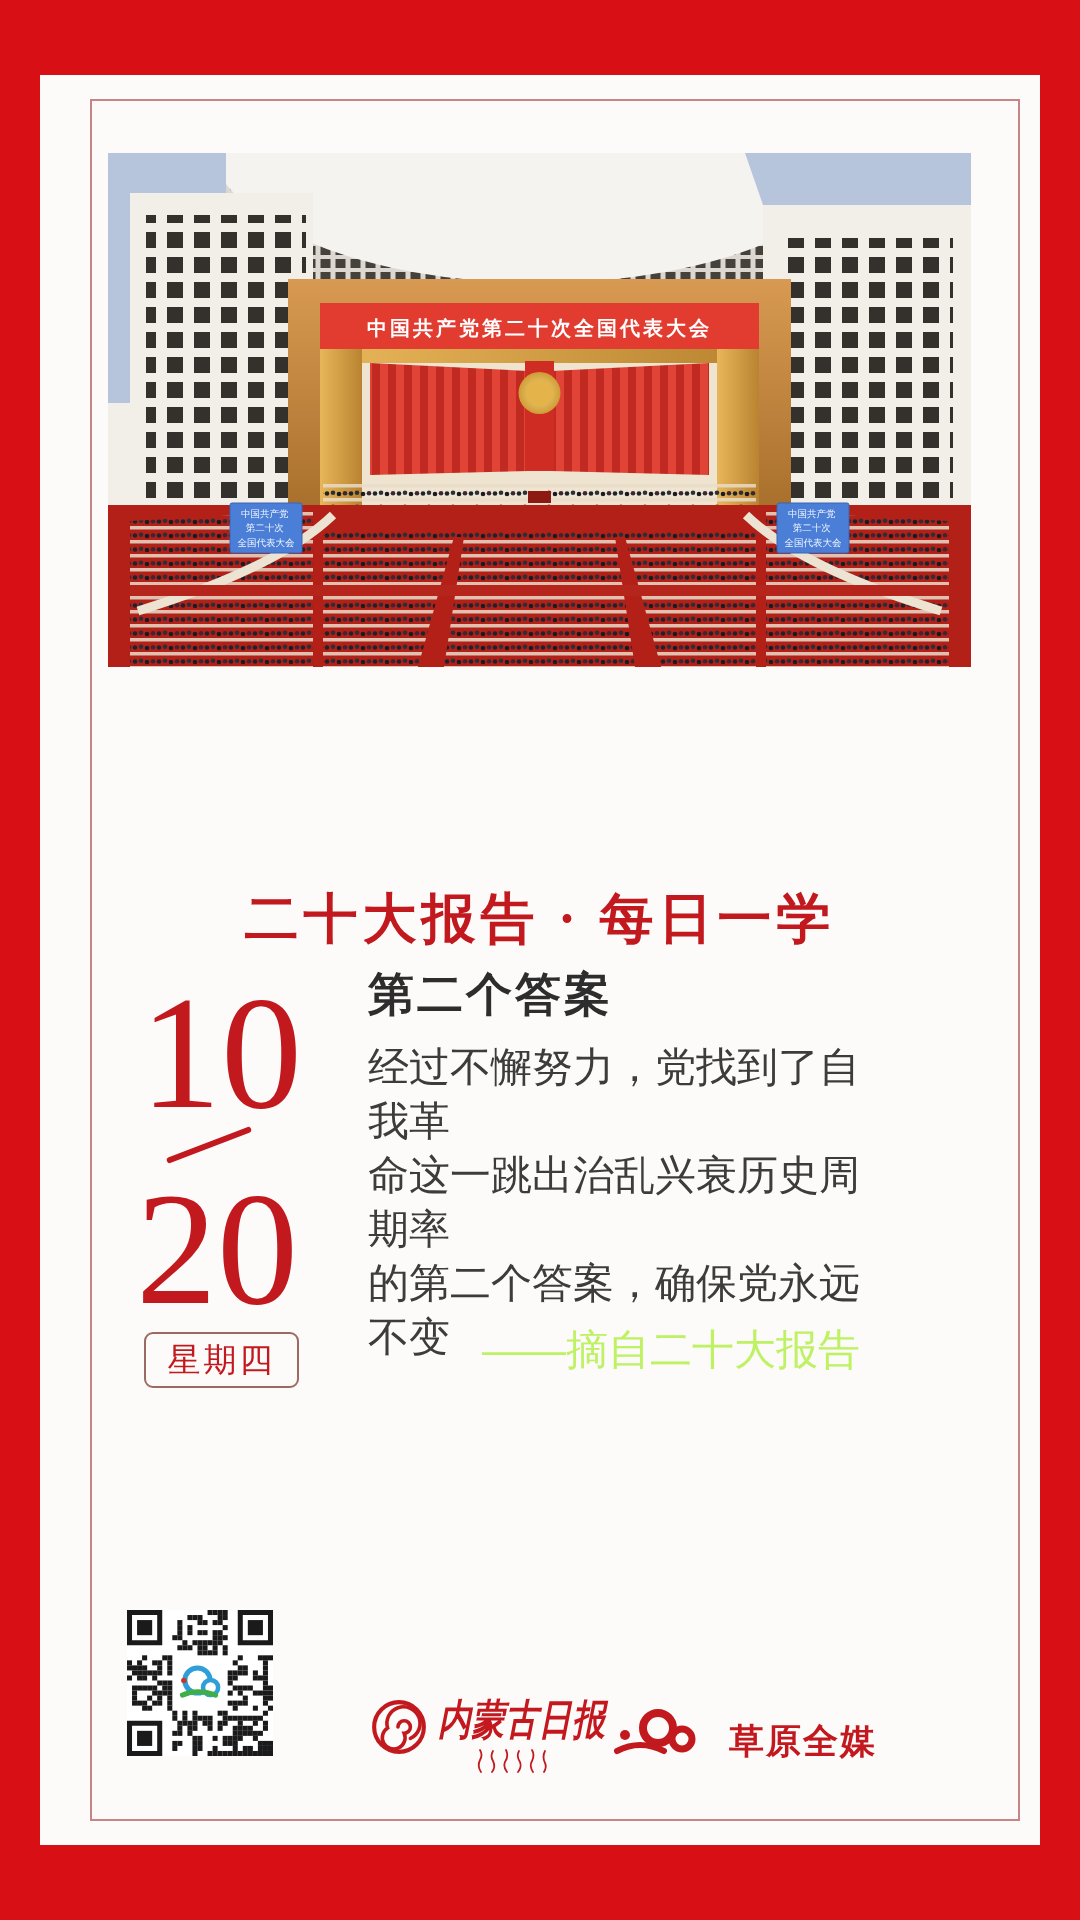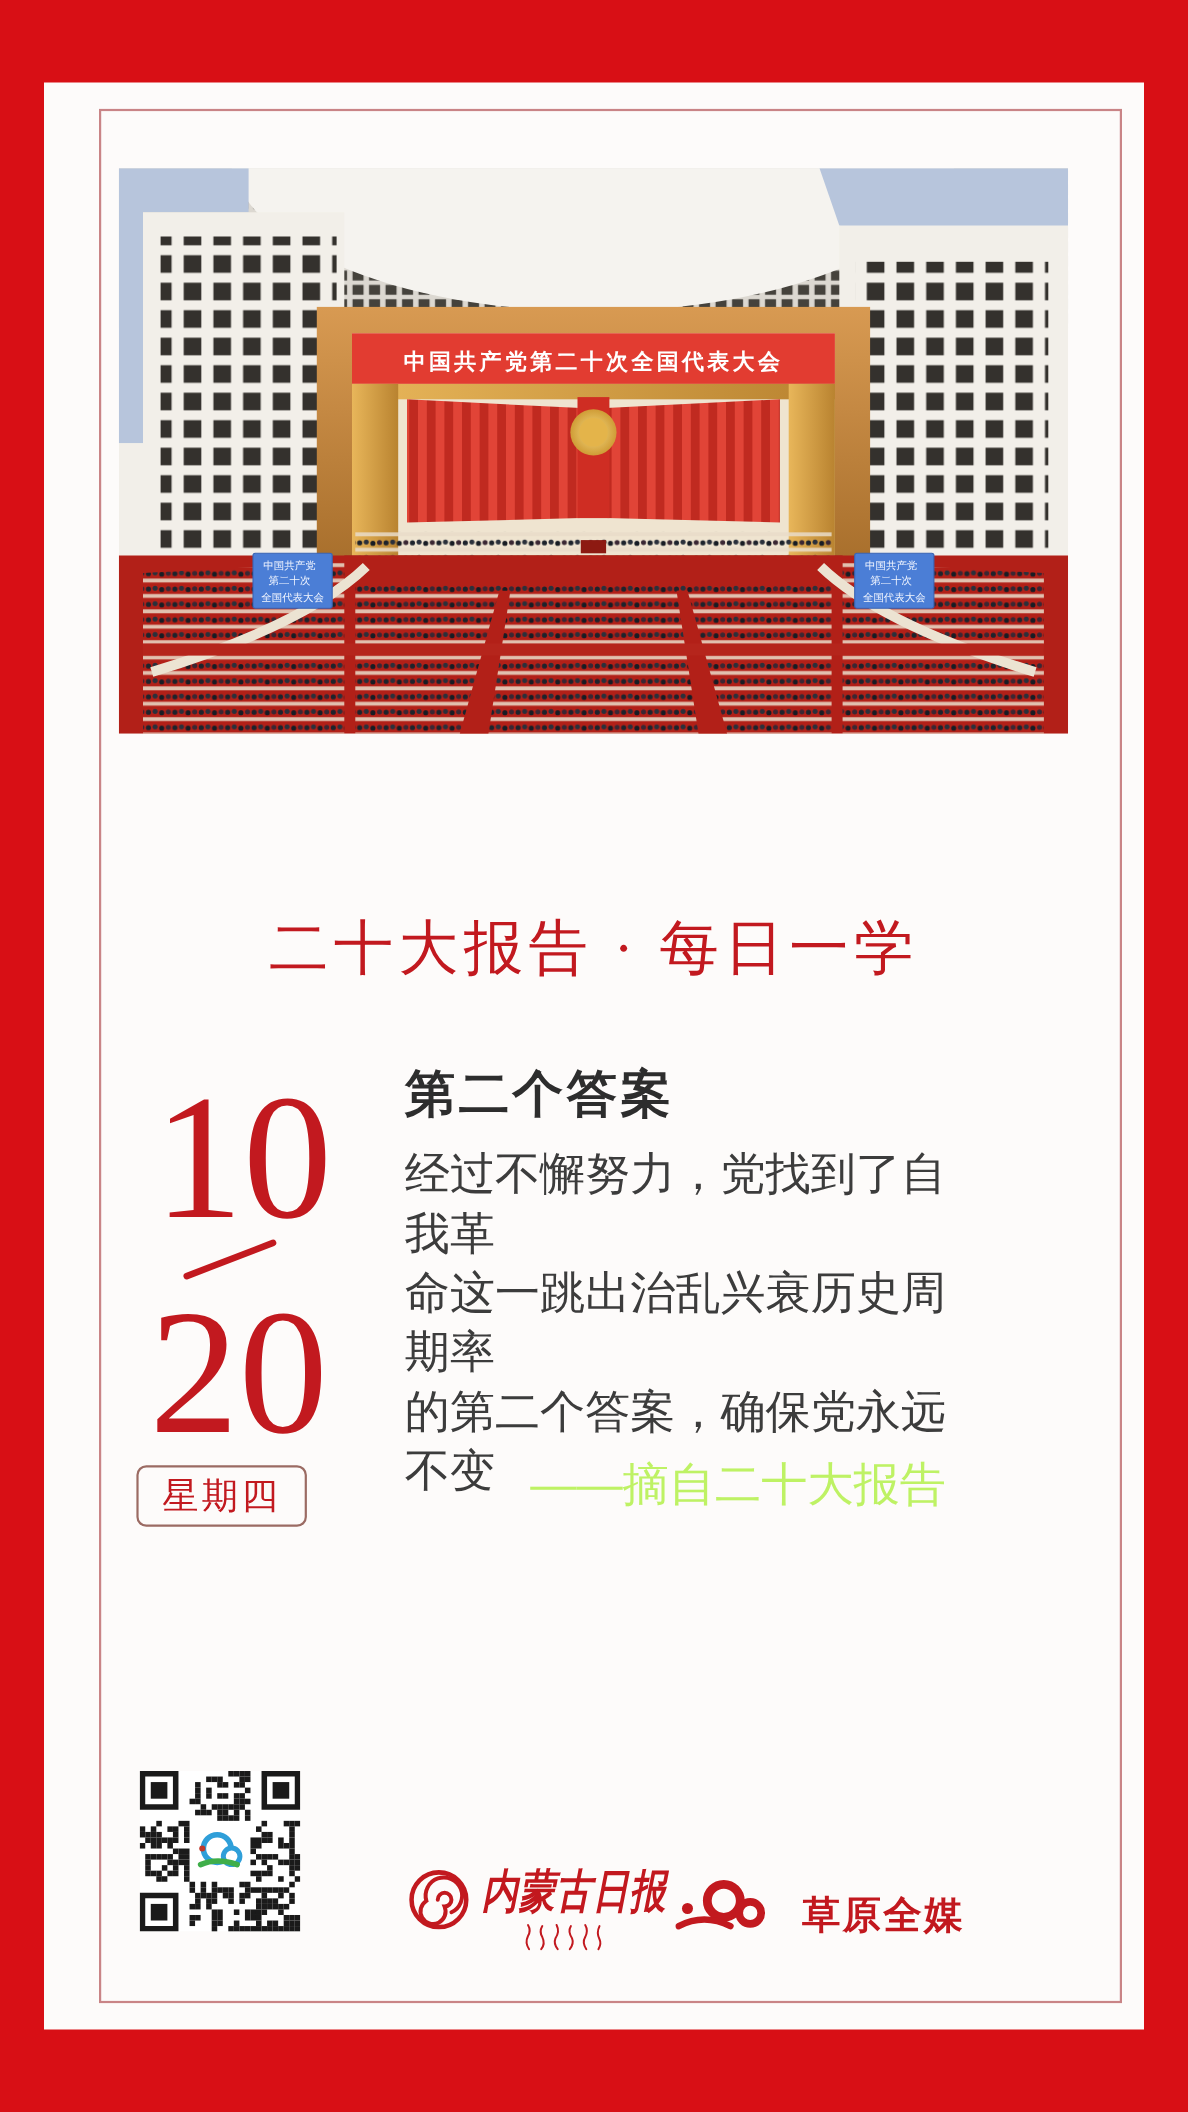--- a/index.html
+++ b/index.html
@@ -2,32 +2,32 @@
 <html><head>
 <meta charset="utf-8">
 <style>
   html,body{margin:0;padding:0;background:#8c0b0e;}
   .canvas{position:relative;width:1080px;height:1920px;background:#d80f15;overflow:hidden;
           font-family:"Liberation Sans","DejaVu Sans",sans-serif;}
   .abs{position:absolute;}
   .card{position:absolute;left:40px;top:75px;width:1000px;height:1770px;background:#fdfbfa;}
   .inner-border{position:absolute;left:50px;top:24px;width:926px;height:1718px;
                 border:2px solid #c98486;}
-  .photo{left:108px;top:153px;width:863px;height:514px;font-family:Liberation Mono, monospace;}
+  .photo{left:108px;top:153px;width:863px;height:514px;}
   .photo svg{display:block;width:100%;height:100%;}
-  .series-title{left:0;top:826px;width:1080px;text-align:center;
-                font-family:"Liberation Serif","DejaVu Serif",serif;font-weight:normal;
+  .series-title{left:0;top:883px;width:1080px;text-align:center;
+                font-family:"Liberation Serif","DejaVu Serif",serif;font-weight:bold;
                 font-size:54px;color:#c2191f;letter-spacing:5px;}
   .date-month,.date-day{width:190px;text-align:right;color:#c2191f;line-height:1;
                 font-family:"Liberation Serif","DejaVu Serif",serif;font-size:162px;}
   .date-month{left:112px;top:972px;}
   .date-day{left:108px;top:1168px;}
   .date-slash{left:164px;top:1142px;width:90px;height:6px;background:#c2191f;
               border-radius:3px;transform:rotate(-21deg);}
-  .weekday-box{left:124px;top:1332px;width:155px;height:56px;border:2px solid #9b6b63;
+  .weekday-box{left:144px;top:1332px;width:155px;height:56px;border:2px solid #9b6b63;
                border-radius:9px;display:flex;align-items:center;justify-content:center;
                font-size:33px;color:#c2191f;letter-spacing:3px;box-sizing:border-box;text-align:center;}
   .headline{left:368px;top:964px;font-size:46px;font-weight:bold;color:#2d2d2d;letter-spacing:3px;}
   .body-text{left:368px;top:1040px;width:500px;font-size:41px;color:#3c3c3c;line-height:54px;}
   .attribution{left:368px;top:1322px;width:492px;text-align:right;font-size:42px;color:#bef264;}
   .qr{left:127px;top:1610px;width:146px;height:146px;}
   .qr svg{display:block;width:100%;height:100%;}
   .imdaily-icon{left:370px;top:1698px;width:58px;height:58px;}
   .imdaily-name{left:438px;top:1692px;font-family:"Liberation Serif","DejaVu Serif",serif;
                 font-style:italic;font-weight:bold;font-size:42px;color:#c2181e;

